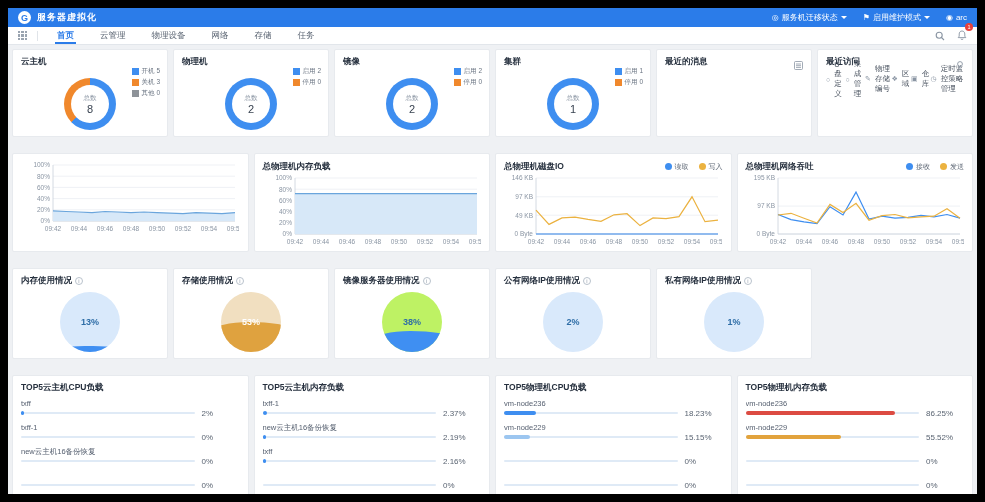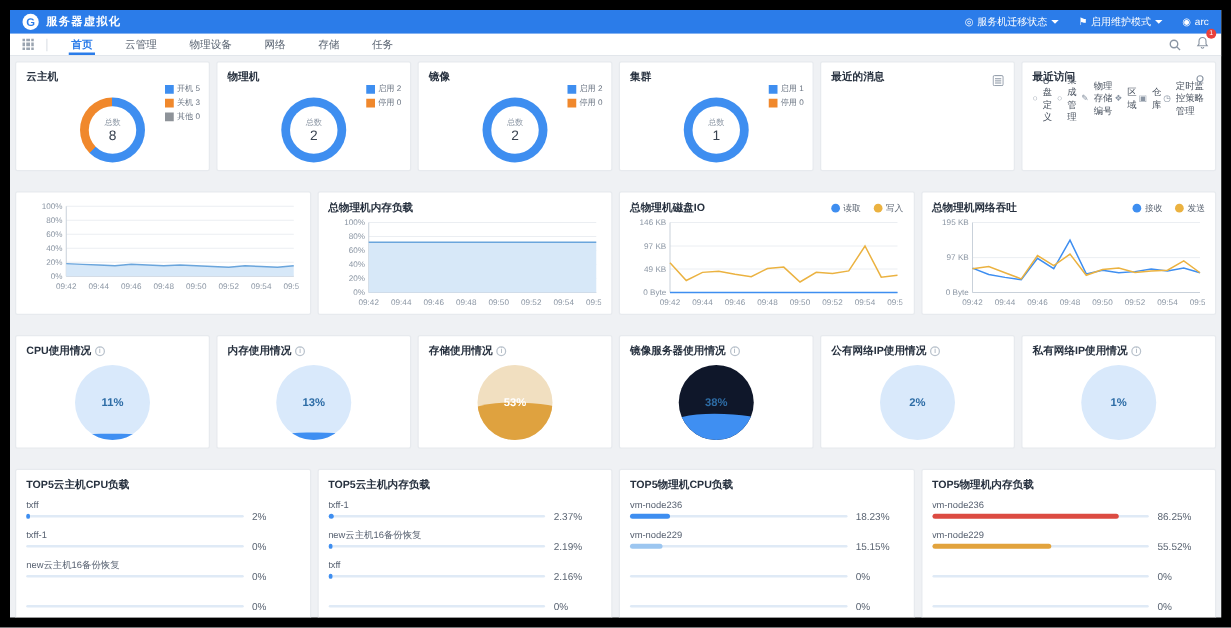--- a/index.html
+++ b/index.html
@@ -375,30 +375,20 @@
             <text class="xt" x="188.0" y="71">09:54</text>
             <text class="xt" x="214.0" y="71">09:56</text>
             <polyline points="32.0,41.5 45.0,46.6 58.0,48.9 71.0,50.7 84.0,33.7 97.0,42.0 110.0,19.1 123.0,46.1 136.0,43.2 149.0,45.2 162.0,44.3 175.0,42.3 188.0,43.8 201.0,41.5 214.0,45.2" fill="none" stroke="#3e8ef0" stroke-width="1.2"></polyline>
             <polyline points="32.0,42.0 45.0,40.3 58.0,45.2 71.0,50.1 84.0,31.4 97.0,39.5 110.0,30.3 123.0,47.2 136.0,42.6 149.0,41.5 162.0,44.9 175.0,43.8 188.0,43.2 201.0,35.7 214.0,45.2" fill="none" stroke="#ebb240" stroke-width="1.2"></polyline>
           </svg></div>
       </div>
 
     <div class="row row3" id="row3">
         <div class="card">
           <div class="card-title">
-            <span>CPU使用情况</span>
-            <span class="info-i">i</span>
-          </div>
-          <div class="ball" style="background: rgb(217, 233, 251);">
-            <div class="wave" style="height: 11%; background: rgb(63, 143, 242);"></div>
-            <span class="pct" style="color: rgb(46, 109, 166);">11%</span>
-          </div>
-        </div>
-        <div class="card">
-          <div class="card-title">
             <span>内存使用情况</span>
             <span class="info-i">i</span>
           </div>
           <div class="ball" style="background: rgb(217, 233, 251);">
             <div class="wave" style="height: 13%; background: rgb(63, 143, 242);"></div>
             <span class="pct" style="color: rgb(46, 109, 166);">13%</span>
           </div>
         </div>
         <div class="card">
           <div class="card-title">
@@ -408,21 +398,21 @@
           <div class="ball" style="background: rgb(241, 223, 192);">
             <div class="wave" style="height: 53%; background: rgb(223, 162, 63);"></div>
             <span class="pct" style="color: rgb(255, 255, 255);">53%</span>
           </div>
         </div>
         <div class="card">
           <div class="card-title">
             <span>镜像服务器使用情况</span>
             <span class="info-i">i</span>
           </div>
-          <div class="ball" style="background: #0f172a;">
+          <div class="ball" style="background: #bef264;">
             <div class="wave" style="height: 38%; background: rgb(63, 143, 242);"></div>
             <span class="pct" style="color: rgb(46, 109, 166);">38%</span>
           </div>
         </div>
         <div class="card">
           <div class="card-title">
             <span>公有网络IP使用情况</span>
             <span class="info-i">i</span>
           </div>
           <div class="ball" style="background: rgb(217, 233, 251);">

